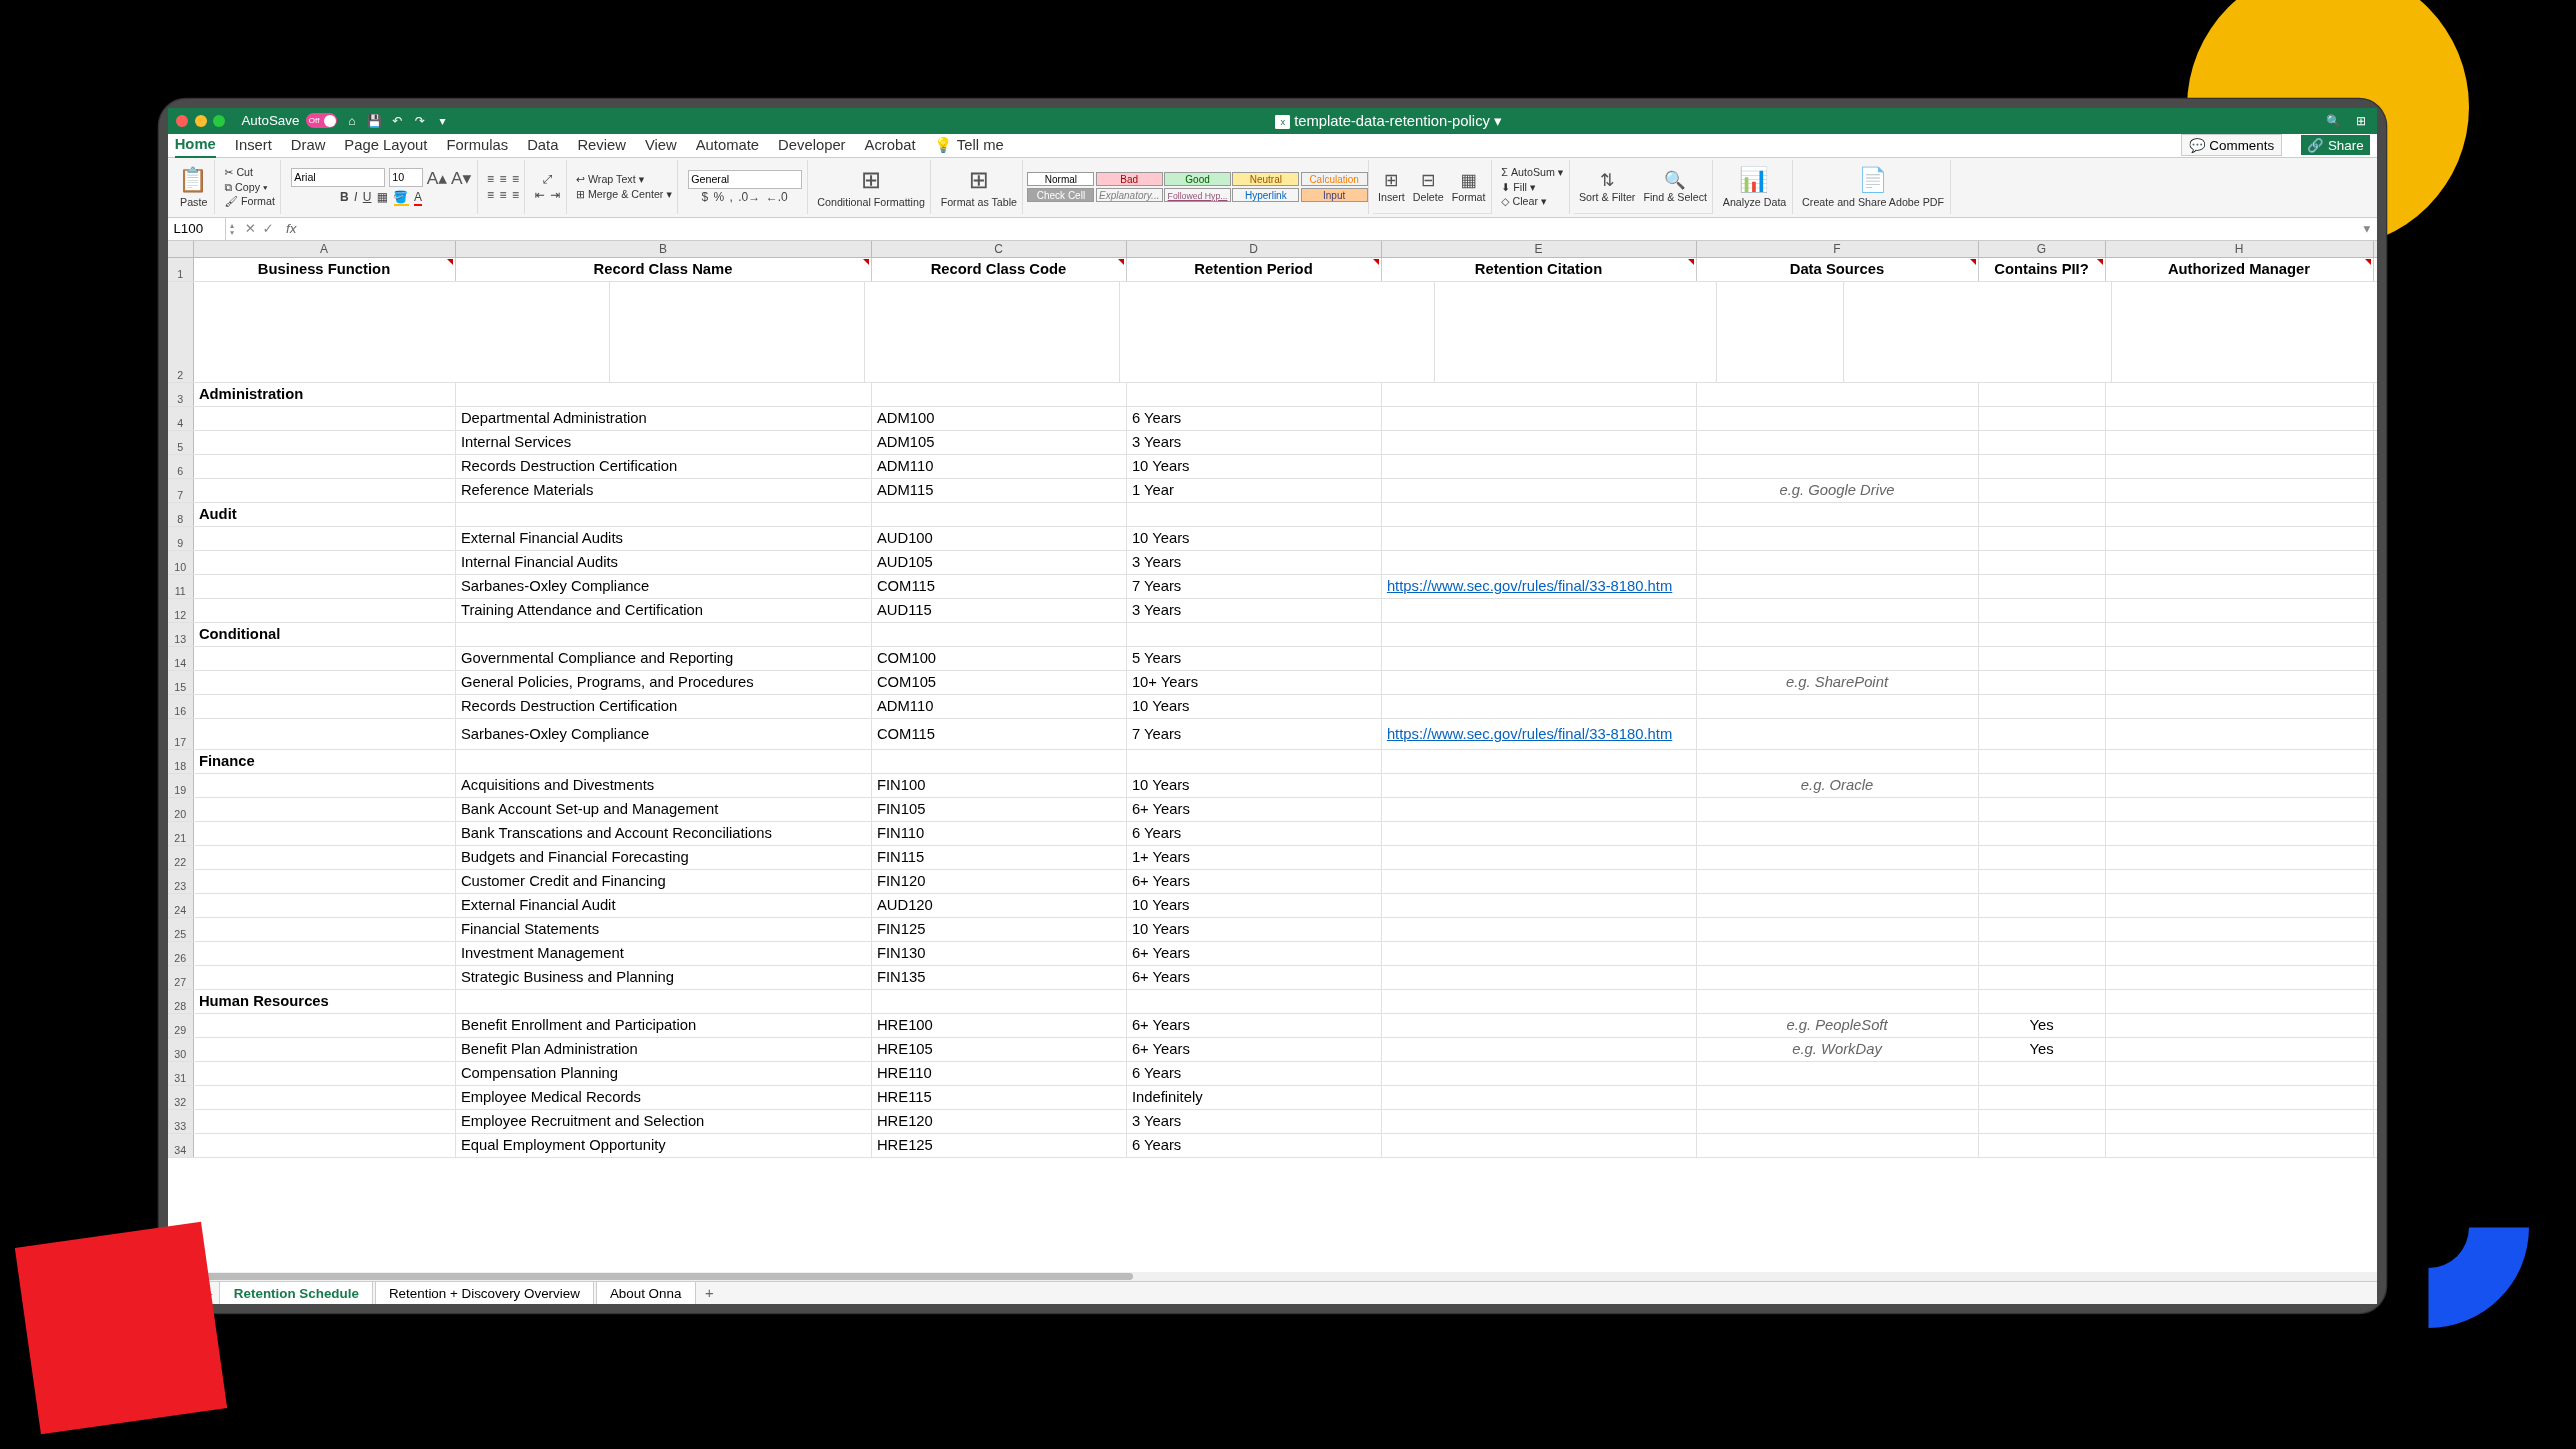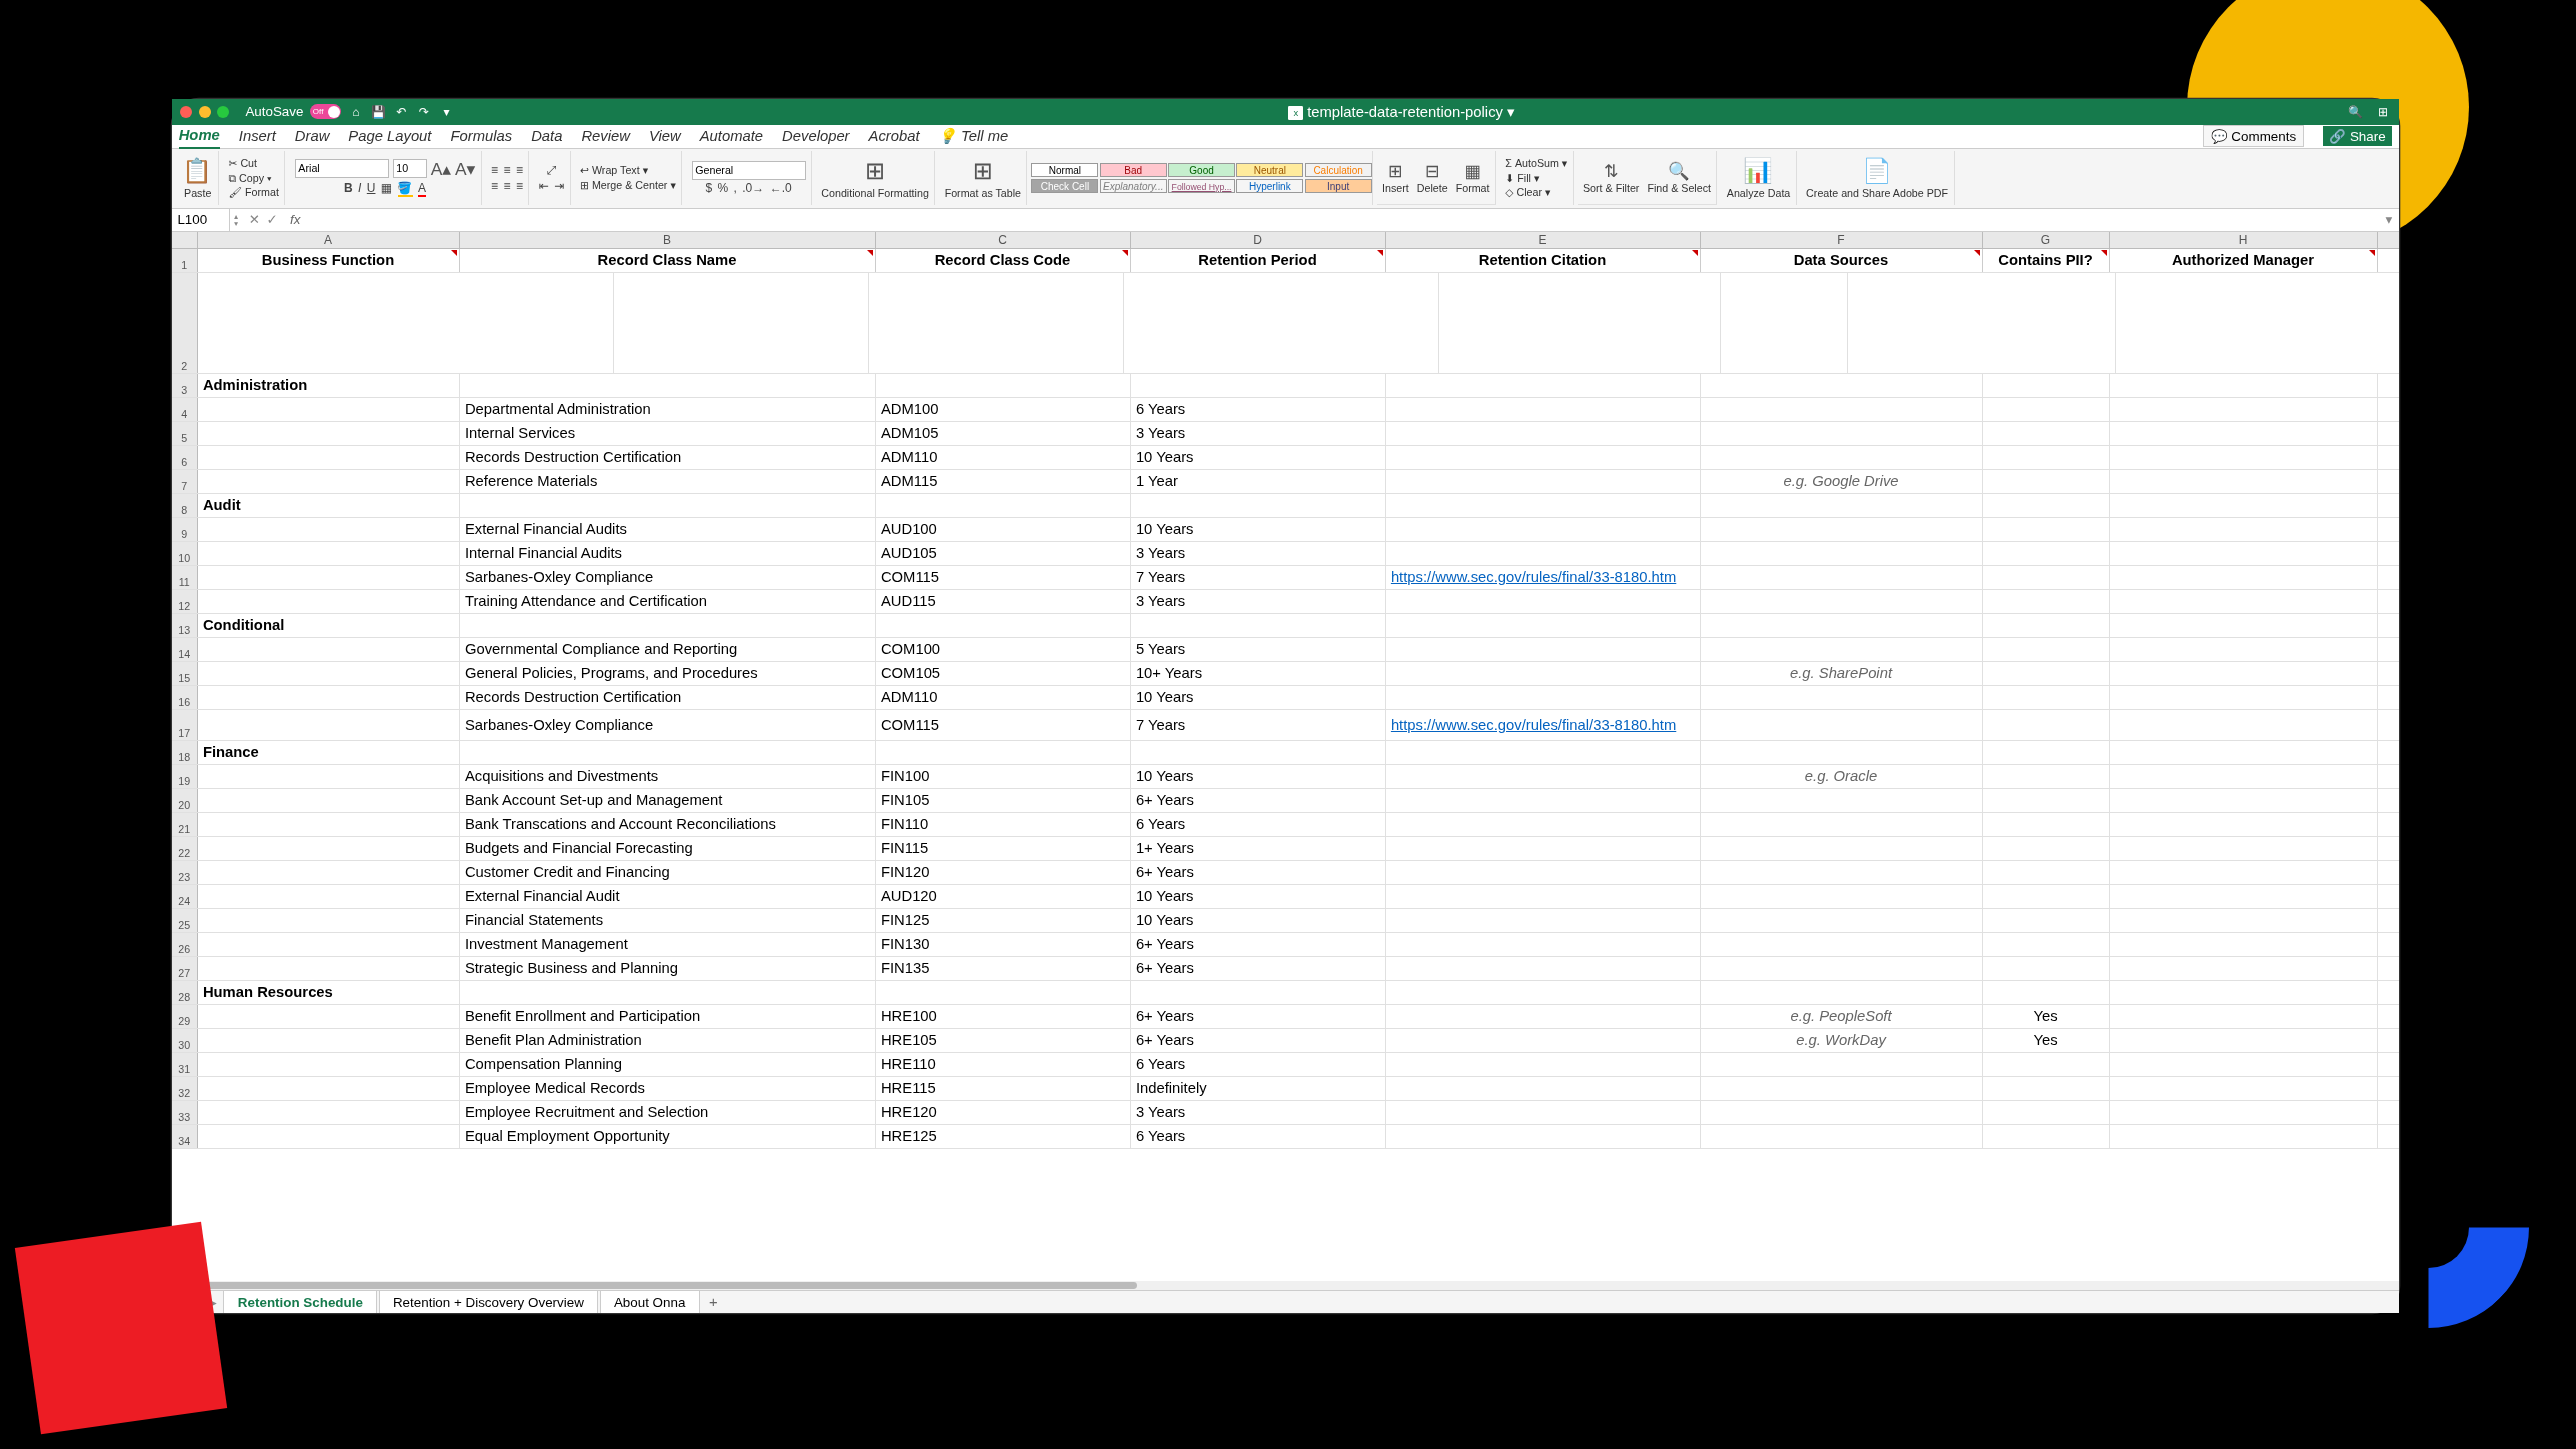--- a/index.html
+++ b/index.html
@@ -4,41 +4,41 @@
 <style>
 * { box-sizing: border-box; margin: 0; padding: 0; }
 body { background: #000; width: 2576px; height: 1449px; font-family: Arial, sans-serif; position: relative; overflow: hidden; }
 
 
 .shape-circle { position: absolute; width: 282px; height: 282px; border-radius: 50%; background: #F5B700; top: -34px; right: 107px; }
 .shape-red { position: absolute; width: 188px; height: 188px; background: #ED1C24; bottom: 27px; left: 27px; transform: rotate(-8deg); }
 .shape-arc { position: absolute; width: 201px; height: 201px; border: 60px solid #1652F0; border-radius: 50%; border-top-color: transparent; border-left-color: transparent; border-bottom-color: transparent; bottom: 121px; right: 47px; transform: rotate(45deg); }
 
 
-.tablet-frame { position: absolute; top: 99px; left: 172px; width: 2227px; height: 1214px; background: #4a4a4a; border-radius: 27px; padding: 0; box-shadow: 0 0 0 1.3px #333; }
+.tablet-frame { position: absolute; top: 99px; left: 159px; width: 2227px; height: 1214px; background: #4a4a4a; border-radius: 27px; padding: 9px; box-shadow: 0 0 0 1.3px #333; }
 .tablet-inner { width: 100%; height: 100%; background: #fff; overflow: hidden; display: flex; flex-direction: column; }
 
 
 .titlebar { height: 25.5px; background: #167a4c; display: flex; align-items: center; padding: 0 8px; color: #fff; font-size: 13.4px; }
 .dots { display: flex; gap: 6.7px; }
 .dot { width: 12px; height: 12px; border-radius: 50%; }
 .dot.r { background: #ff5f56; }
 .dot.y { background: #ffbd2e; }
 .dot.g { background: #27c93f; }
 .autosave-group { display: flex; align-items: center; gap: 6.7px; margin-left: 16px; }
 .autosave-toggle { width: 31px; height: 14.8px; background: #ec4899; border-radius: 7.4px; color: #fff; font-size: 8px; display: flex; align-items: center; padding-left: 2.7px; position: relative; }
 .autosave-toggle::after { content: ''; position: absolute; right: 1.3px; width: 12px; height: 12px; background: #fff; border-radius: 50%; }
 .qat-icon { width: 16px; height: 16px; display: flex; align-items: center; justify-content: center; color: #fff; font-size: 12px; }
 .title-center { flex: 1; text-align: center; font-size: 14.8px; }
 .title-icon { display: inline-block; width: 14.8px; height: 14.8px; background: #fff; color: #167a4c; text-align: center; line-height: 14.8px; font-size: 9.4px; border-radius: 1.3px; margin-right: 4px; vertical-align: middle; }
 .title-right { display: flex; gap: 10.7px; }
 
 
 .tabrow { height: 24px; background: #fff; border-bottom: 0.7px solid #ccc; display: flex; align-items: center; font-size: 14.8px; padding: 0 6.7px; gap: 19px; }
-.tab { padding: 4px 0; color: #333; font-style: italic; }
+.tab { padding: 4px 0; color: #333; }
 .tab.active { color: #167a4c; font-weight: bold; border-bottom: 2px solid #167a4c; }
 .tab-spacer { flex: 1; }
 .comments-btn, .share-btn { font-size: 13.4px; padding: 2.7px 6.7px; border: 0.7px solid #ccc; background: #f7f7f7; }
 .share-btn { background: #167a4c; color: #fff; border: none; }
 
 
 .ribbon { height: 60px; background: #f5f5f5; border-bottom: 0.7px solid #ccc; display: flex; align-items: center; padding: 2.7px 5.4px; font-size: 12px; gap: 4px; }
 .rgroup { display: flex; flex-direction: column; align-items: center; padding: 0 5.4px; border-right: 0.7px solid #ddd; height: 100%; justify-content: center; gap: 1.3px; }
 .rgroup.row { flex-direction: row; gap: 8px; }
 .ricon { font-size: 17.4px; color: #555; }

